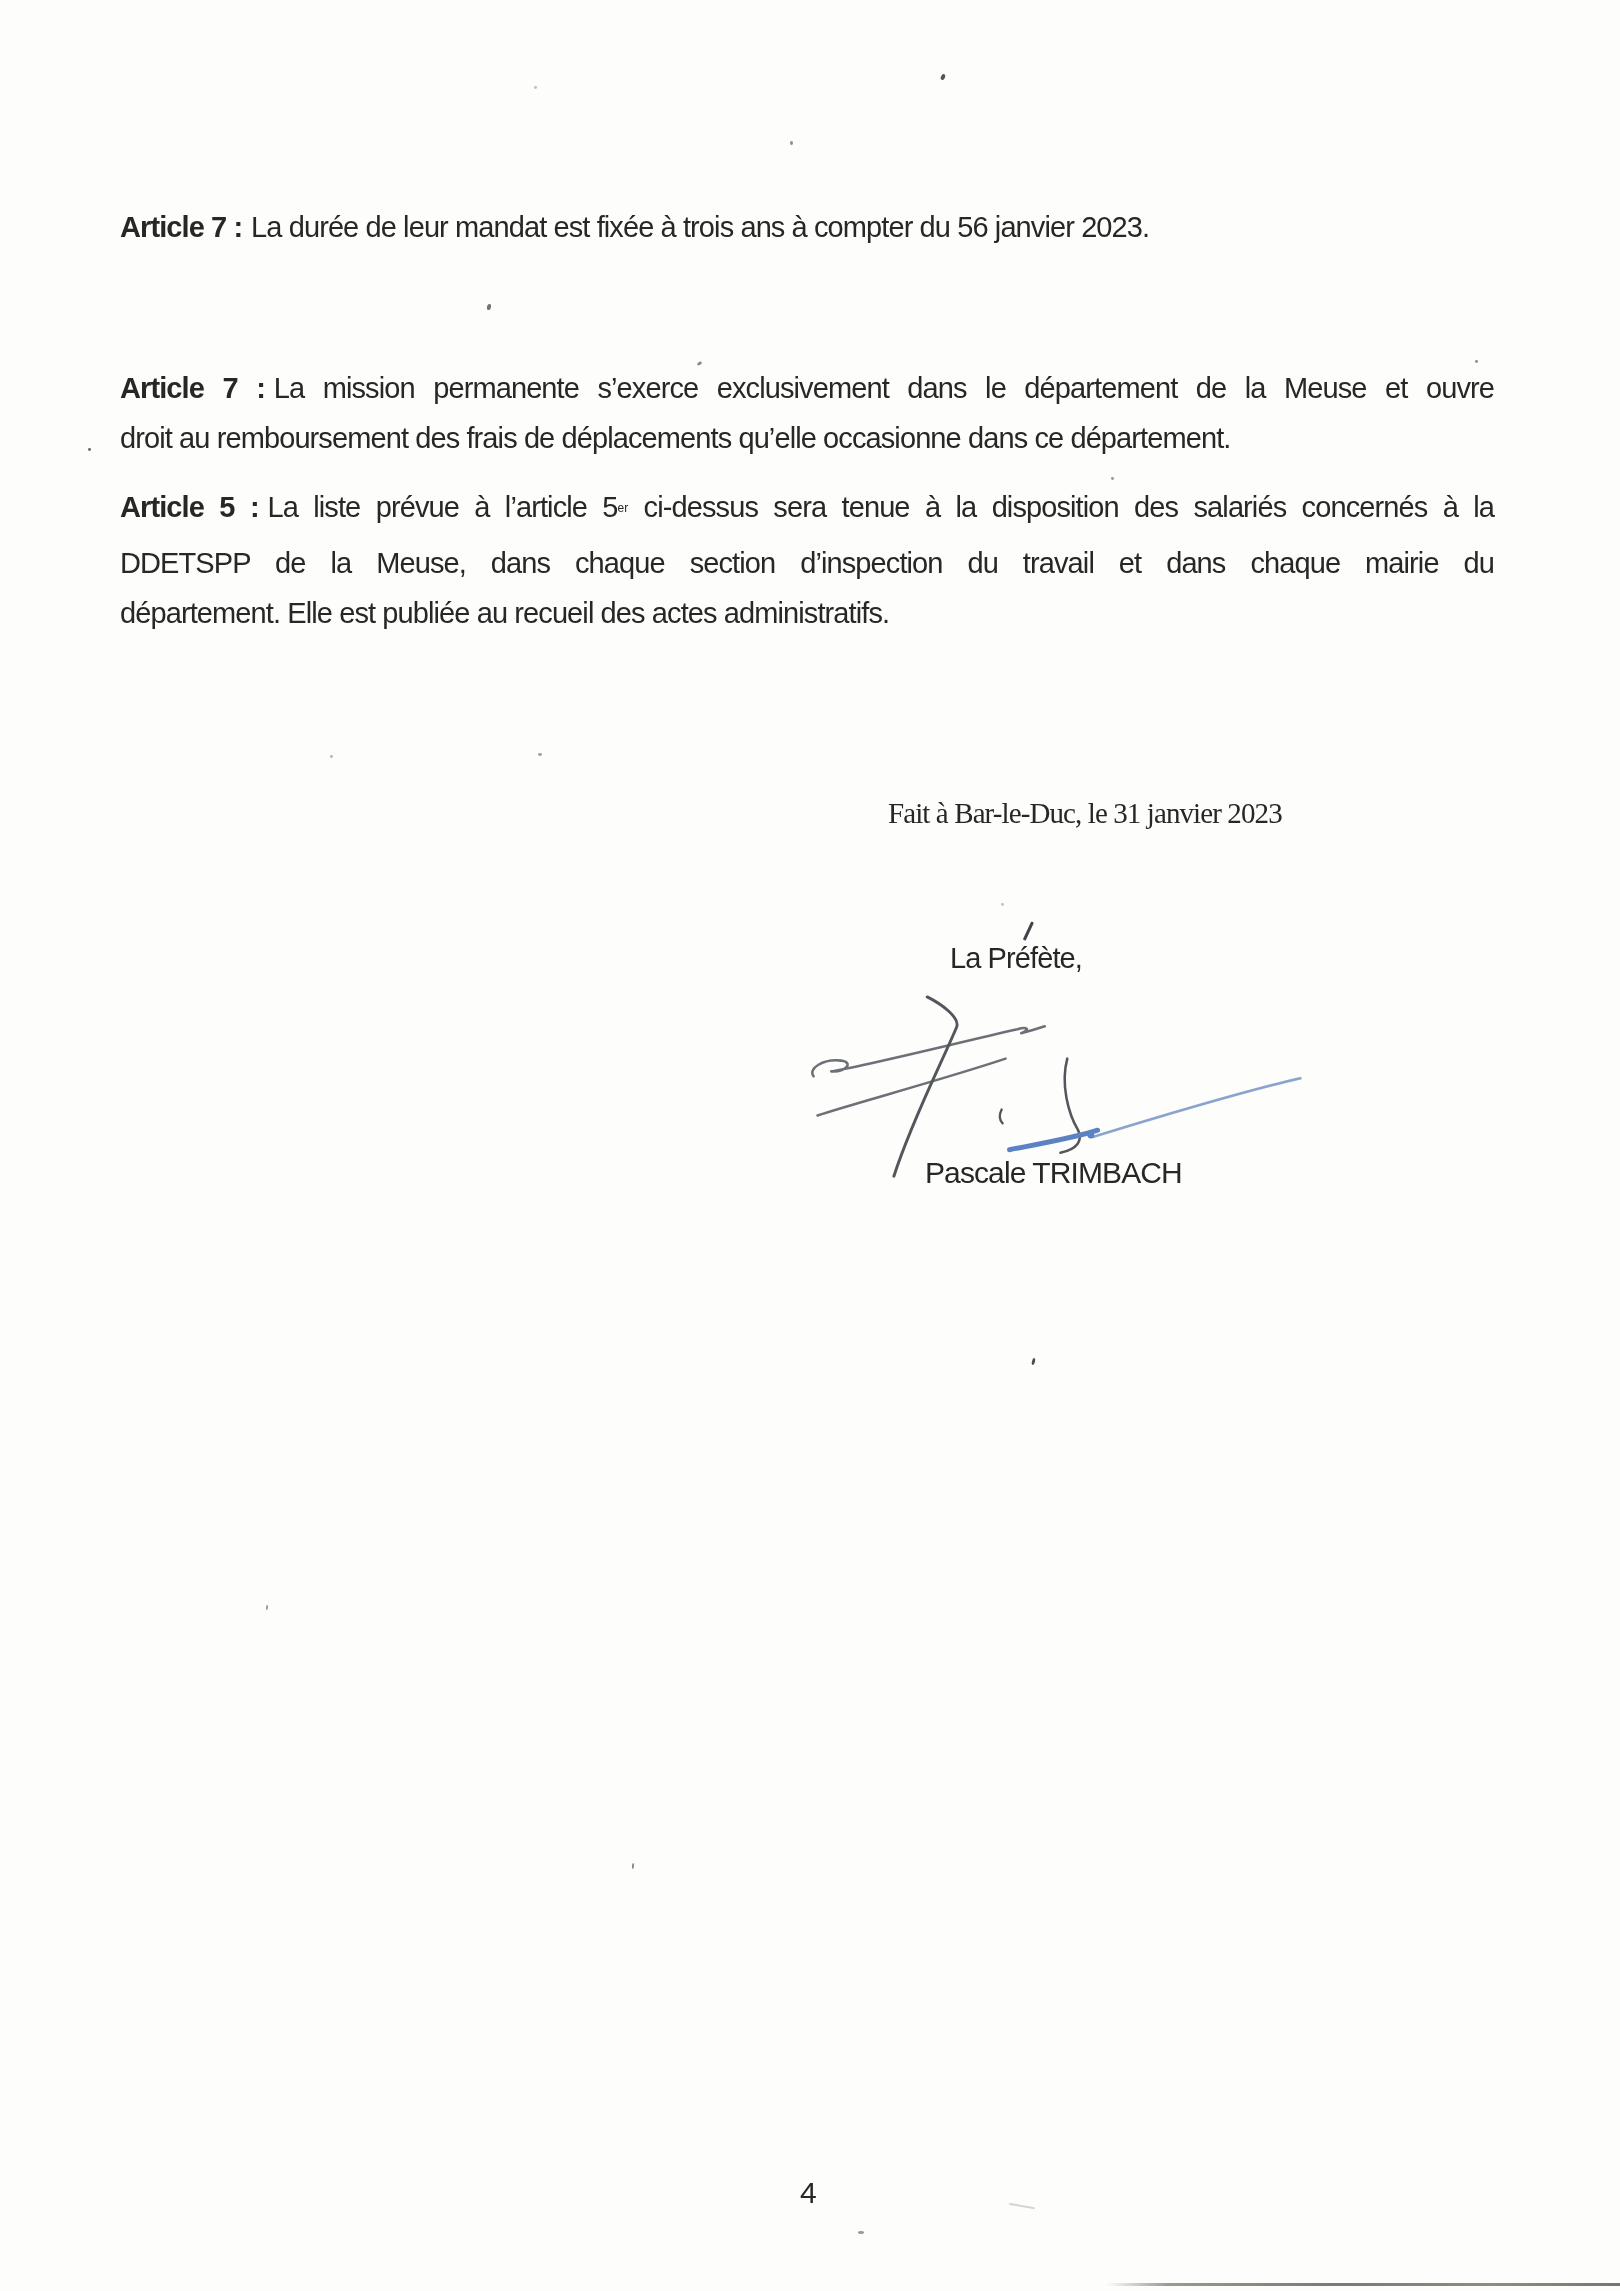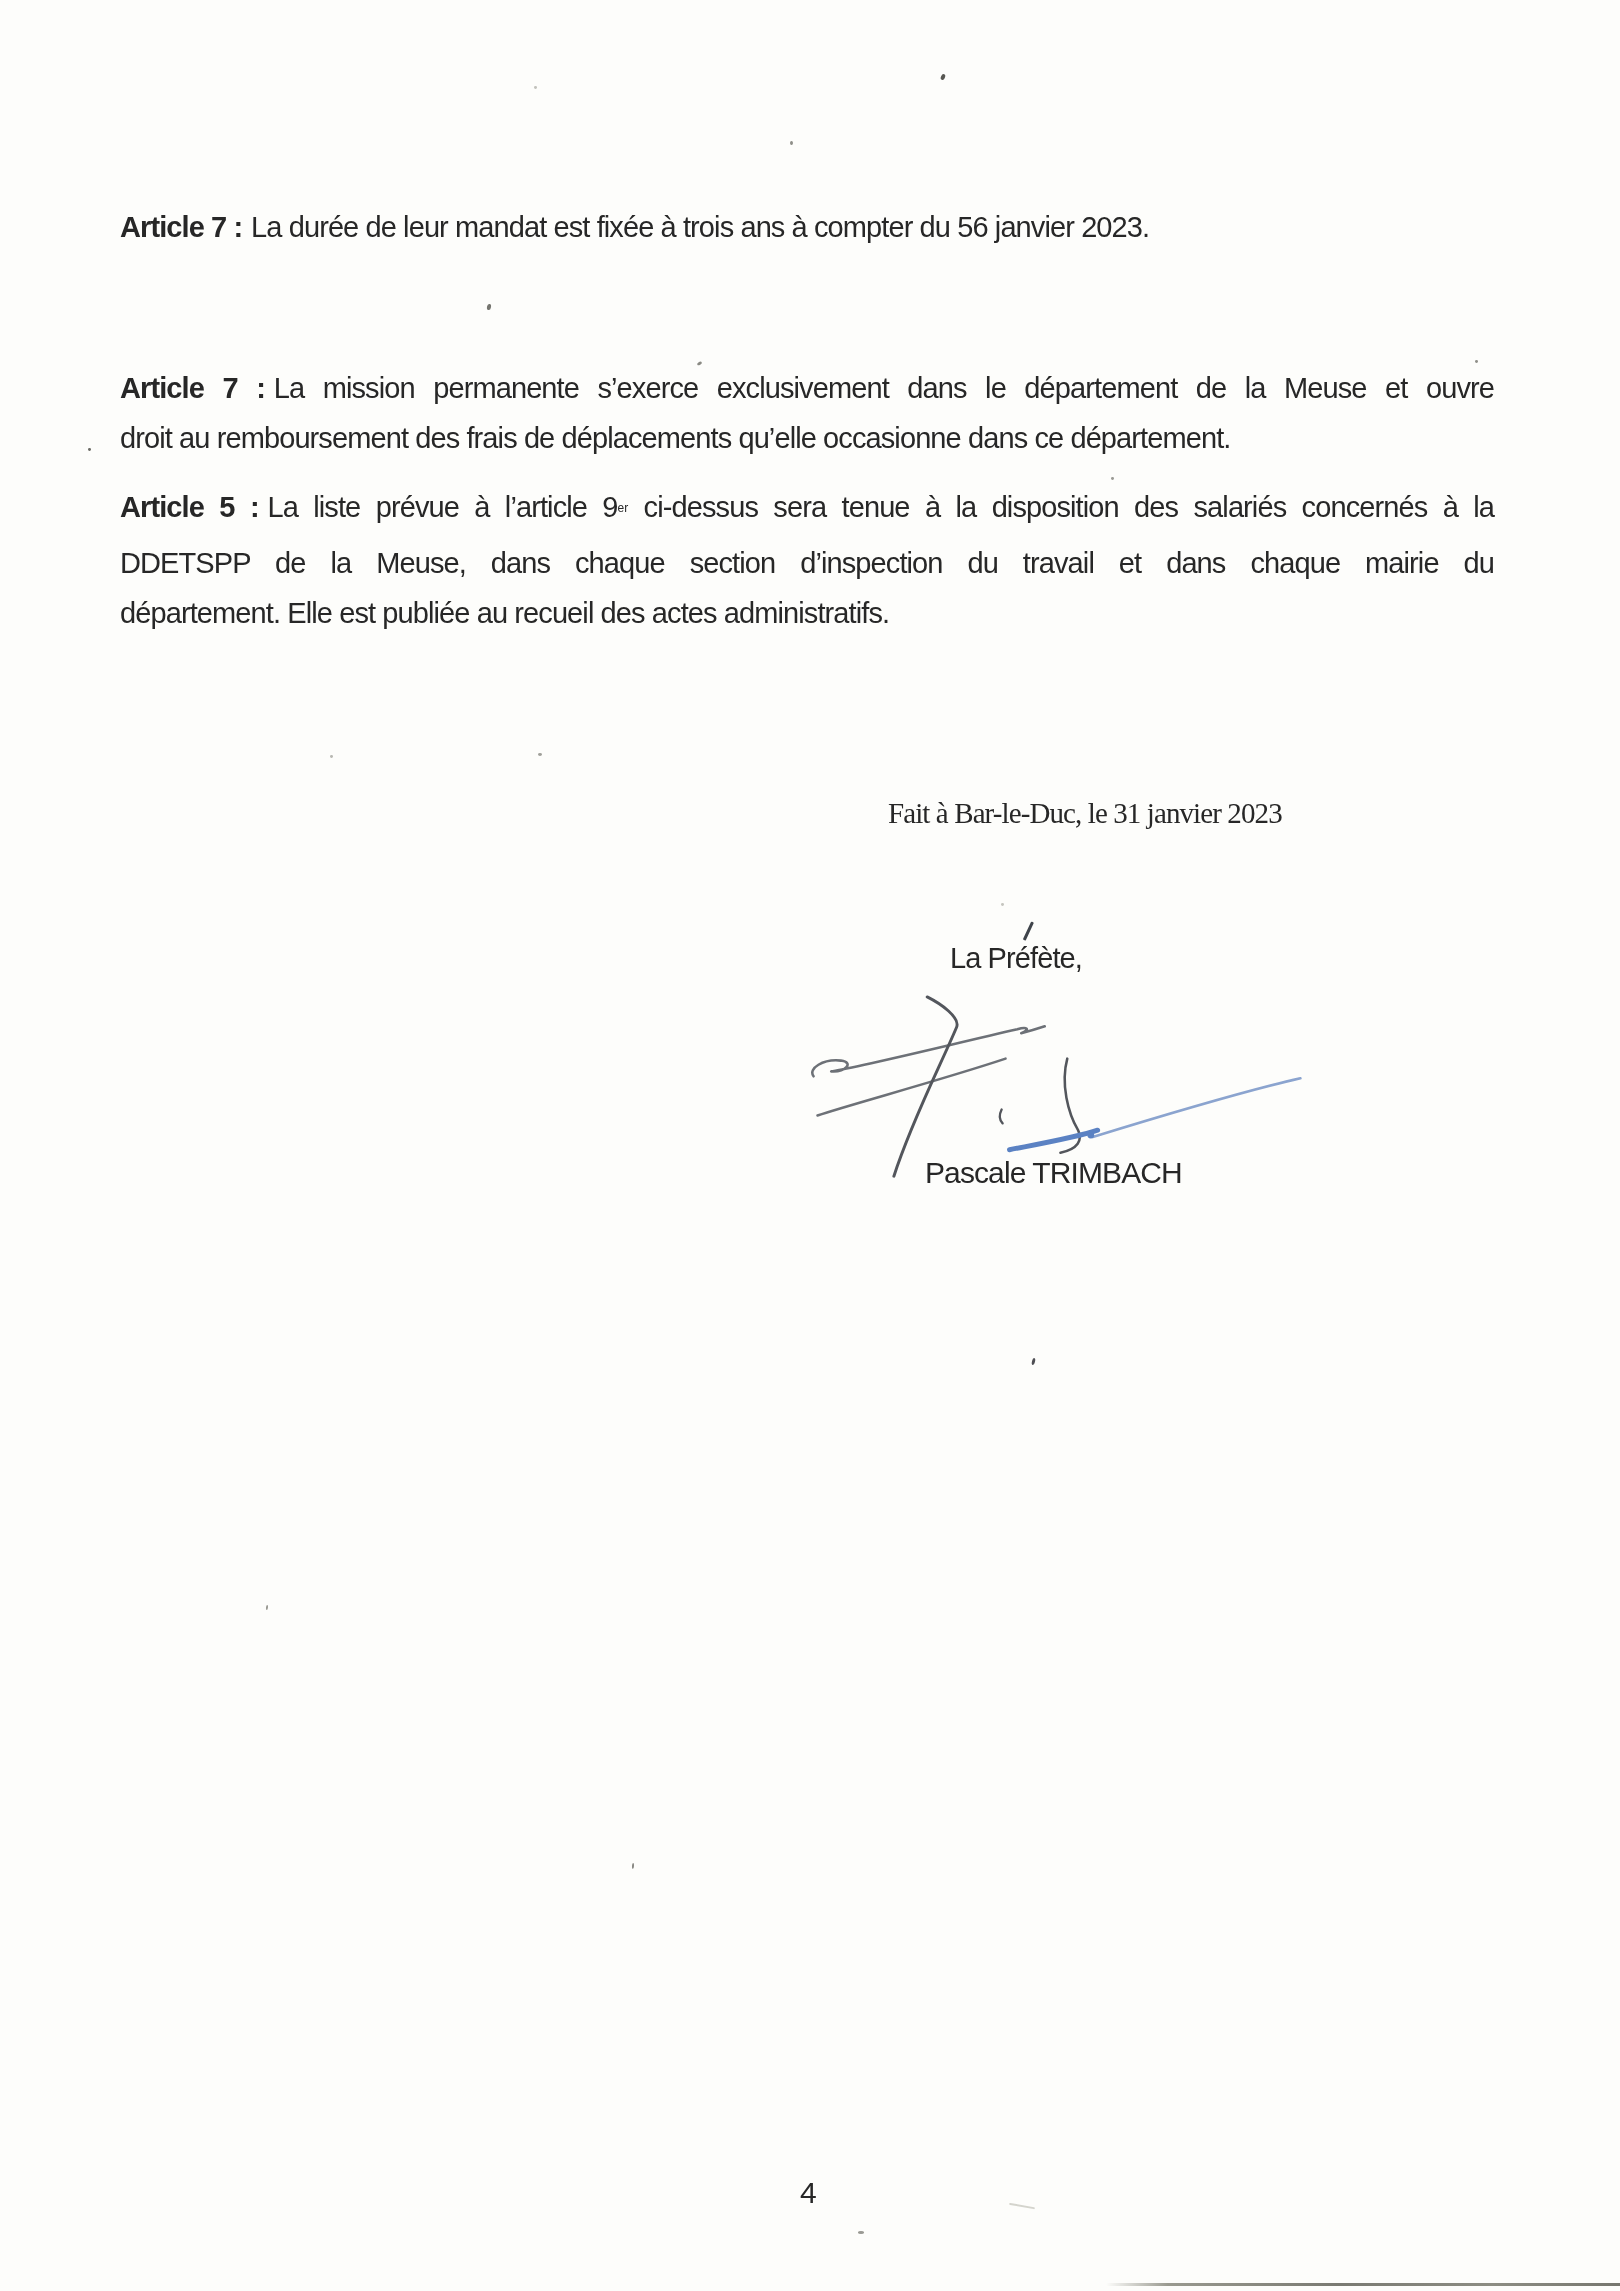--- a/index.html
+++ b/index.html
@@ -95,21 +95,21 @@
 
   <div class="para" style="top:363px;">
     <div class="line just">
       <span class="lbl">Article 7 :</span><span>La mission permanente s’exerce exclusivement dans le département de la Meuse et ouvre</span>
     </div>
     <div class="line">droit au remboursement des frais de déplacements qu’elle occasionne dans ce département.</div>
   </div>
 
   <div class="para" style="top:482px;">
     <div class="line just">
-      <span class="lbl">Article 5 :</span><span>La liste prévue à l’article 9</span><sup class="ord">er</sup><span> ci-dessus sera tenue à la disposition des salariés concernés à la</span>
+      <span class="lbl">Article 5 :</span><span>La liste prévue à l’article 5</span><sup class="ord">er</sup><span> ci-dessus sera tenue à la disposition des salariés concernés à la</span>
     </div>
     <div class="line just">DDETSPP de la Meuse, dans chaque section d’inspection du travail et dans chaque mairie du</div>
     <div class="line">département. Elle est publiée au recueil des actes administratifs.</div>
   </div>
 
   <p class="abs-text" style="left:888px; top:797px;font-family:Liberation Serif, serif;">Fait à Bar-le-Duc, le 31 janvier 2023</p>
 
   <div class="tick"></div>
 
   <p class="abs-text" style="left:950px; top:942px;">La Préfète,</p>

